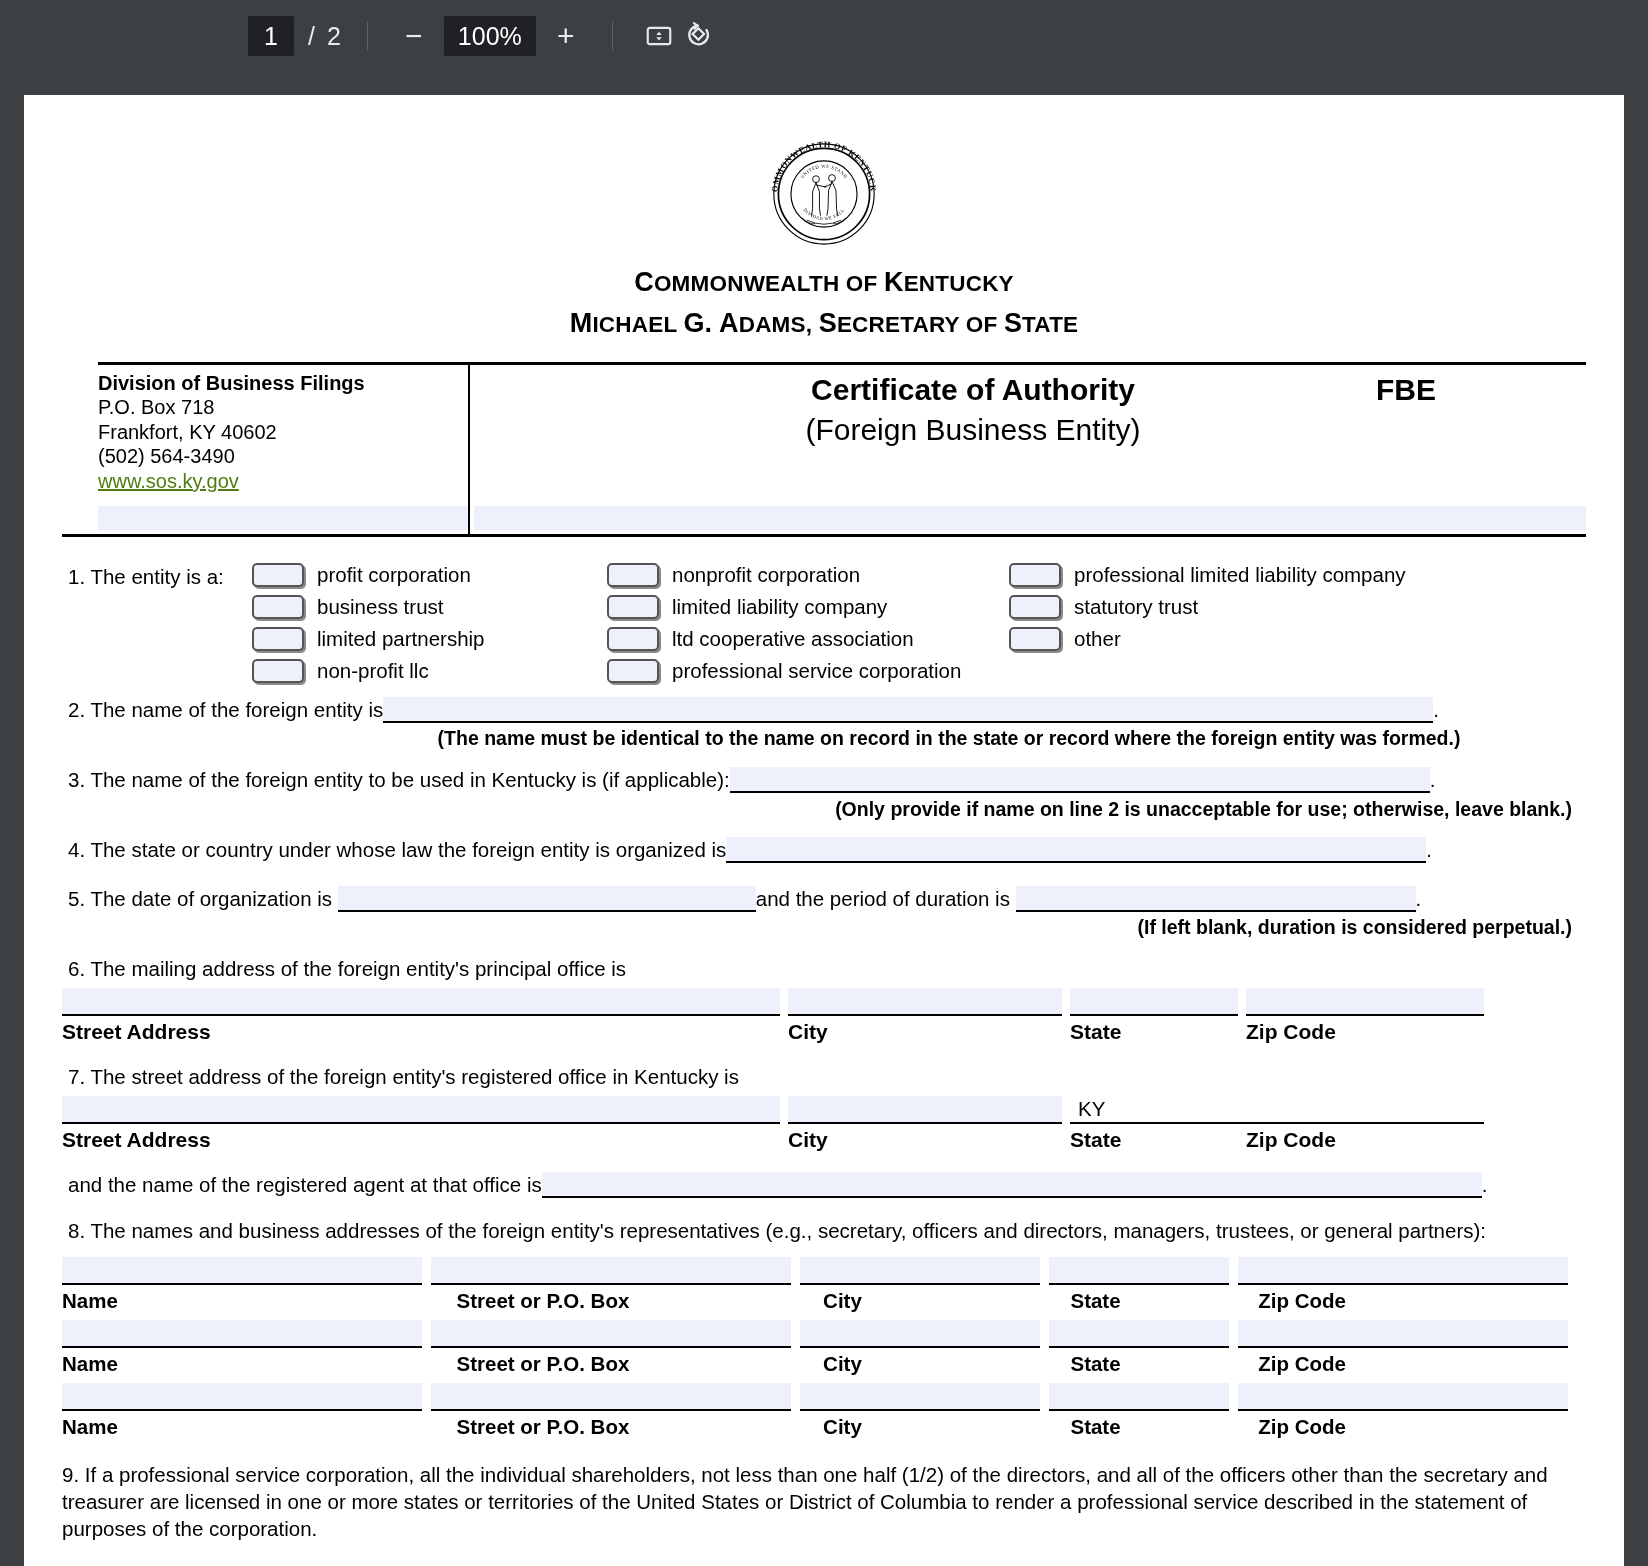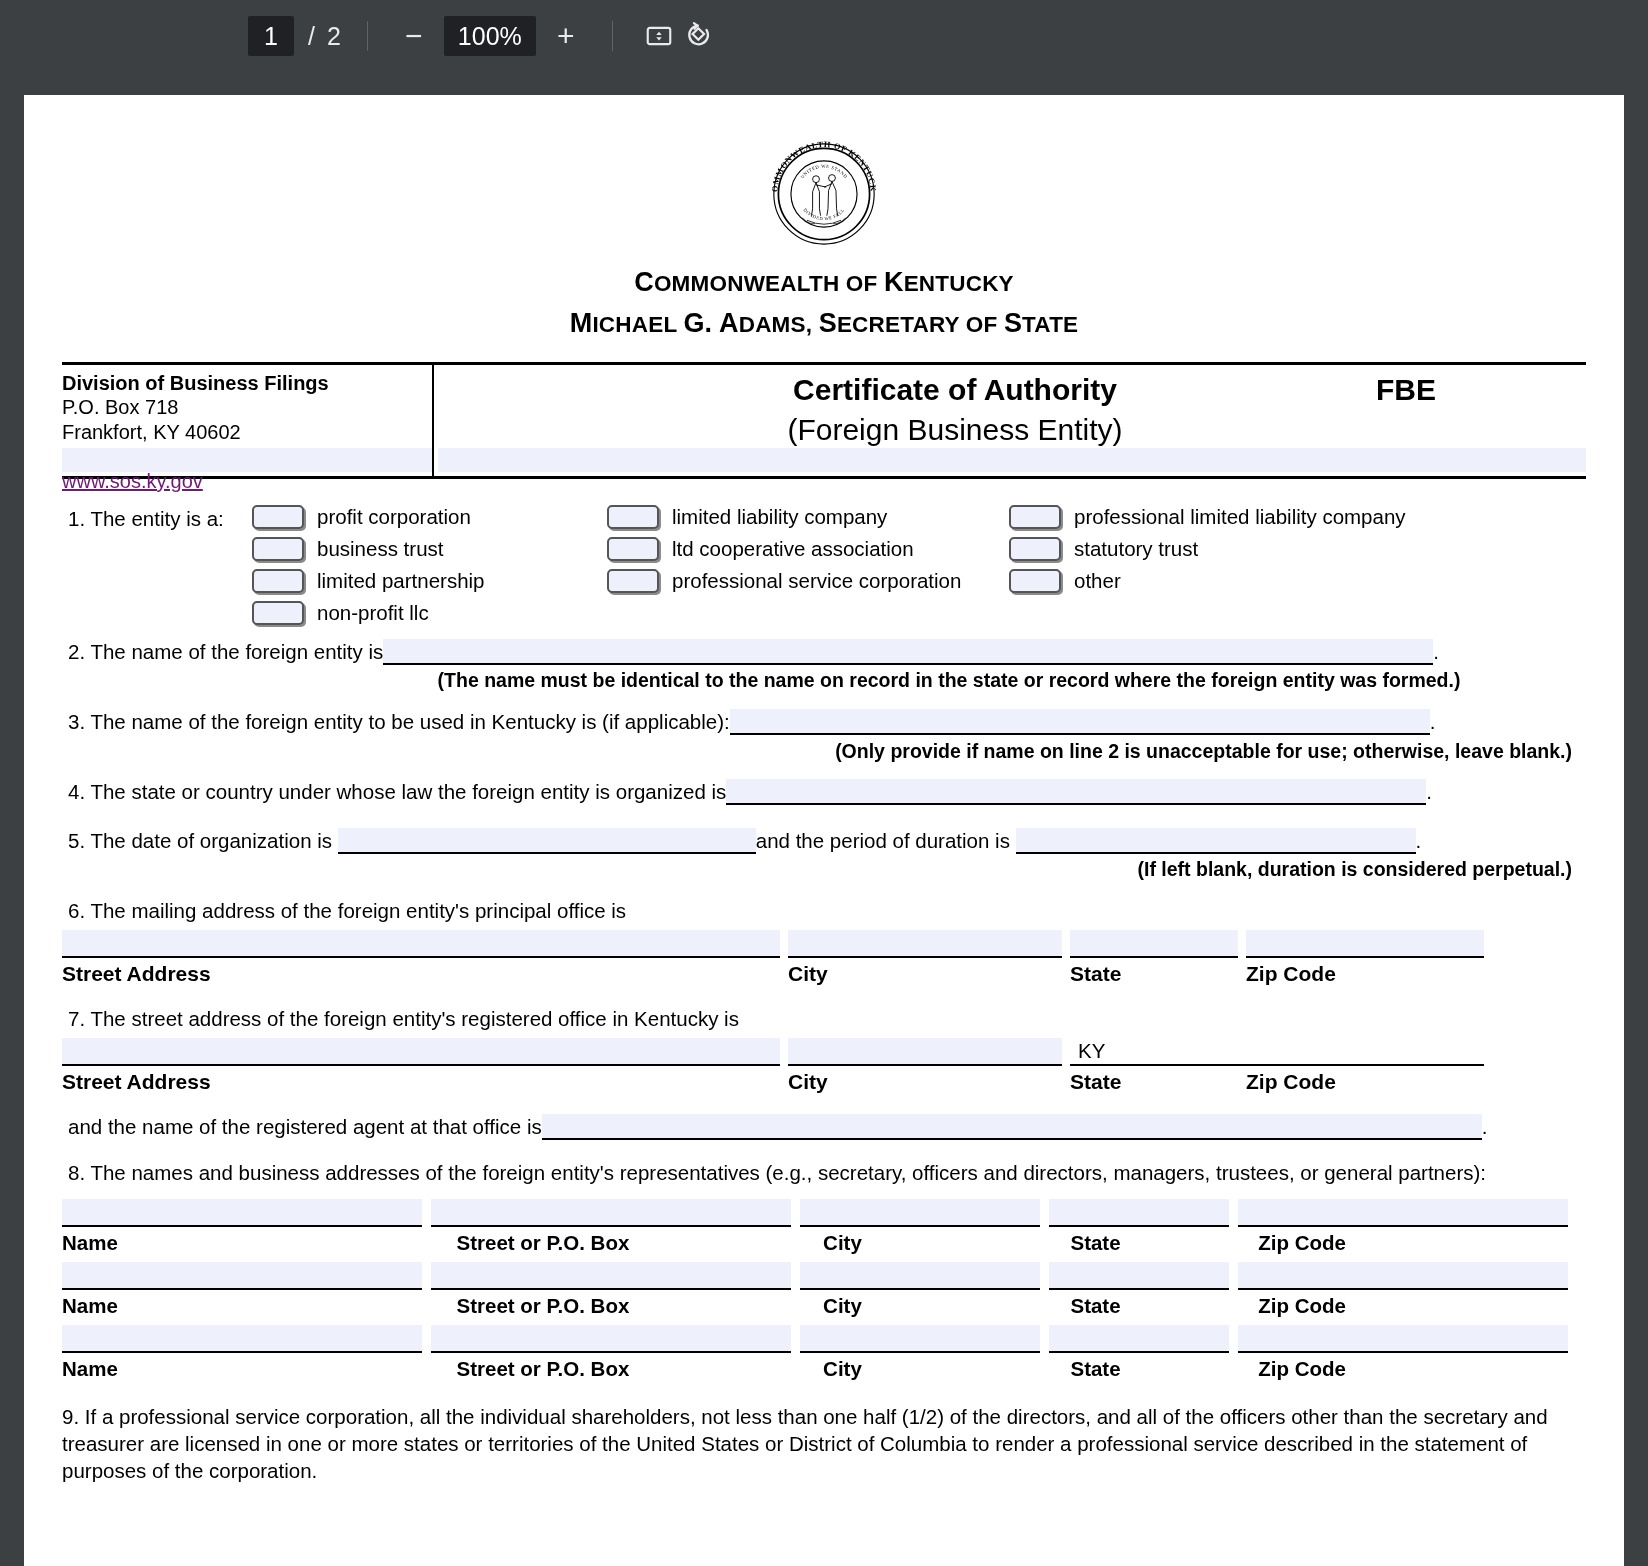--- a/index.html
+++ b/index.html
@@ -99,32 +99,33 @@
   .gov-line .big { font-size: 27px; }
   .gov-line .small { font-size: 22.5px; }
   .gov-line2 { margin-top: 6px; }
 
   
   .masthead {
     margin-top: 22px;
     border-top: 3px solid #000;
     display: flex;
     position: relative;
-    height: 114px;
+    height: 172px;
+    margin-left: 36px;
   }
   .mast-left {
     width: 372px;
     padding-top: 6px;
     border-right: 2px solid #000;
     font-size: 20px;
     line-height: 1.22;
   }
   .mast-left .bold { font-weight: bold; }
   .mast-left a {
-    color: #701a75;
+    color: #4d7c0f;
   }
   .mast-right {
     flex: 1;
     position: relative;
     padding-top: 6px;
   }
   .cert-title {
     text-align: center;
     font-size: 30px;
     font-weight: bold;
@@ -398,20 +399,24 @@
           </div>
           <div class="cb-row">
             <span class="cbx"></span>
             <span class="cb-lbl">non-profit llc</span>
           </div>
         </div>
 
         <div class="cb-col c2">
           <div class="cb-row">
             <span class="cbx"></span>
+            <span class="cb-lbl">nonprofit corporation</span>
+          </div>
+          <div class="cb-row">
+            <span class="cbx"></span>
             <span class="cb-lbl">limited liability company</span>
           </div>
           <div class="cb-row">
             <span class="cbx"></span>
             <span class="cb-lbl">ltd cooperative association</span>
           </div>
           <div class="cb-row">
             <span class="cbx"></span>
             <span class="cb-lbl">professional service corporation</span>
           </div>

